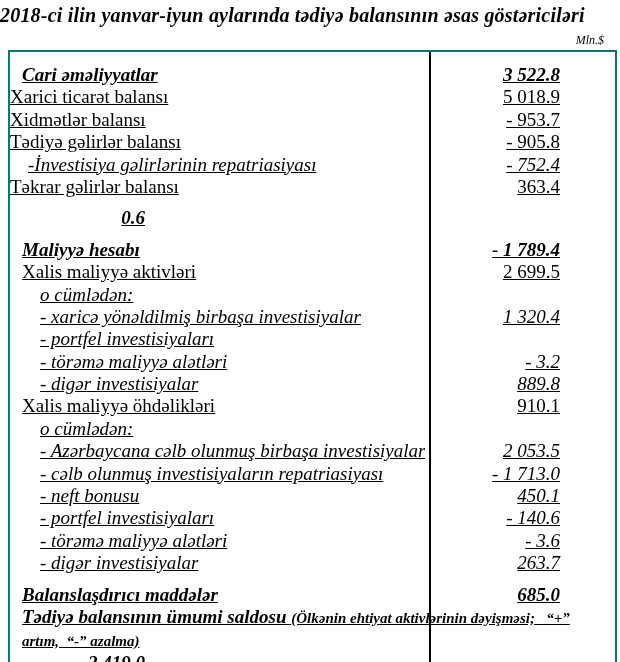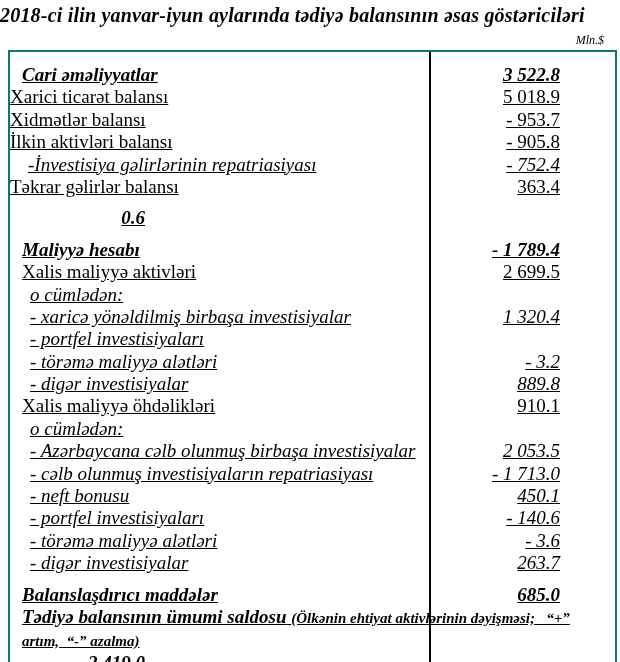--- a/index.html
+++ b/index.html
@@ -65,21 +65,21 @@
     box-sizing: border-box;
     text-align: right;
     padding-right: 55px;
     white-space: nowrap;
   }
   .s-header { font-weight: bold; font-style: italic; }
   .s-italic { font-style: italic; }
   .ind0 { padding-left: 12px; }
   .ind1 { }
   .ind2 { padding-left: 18px; }
-  .ind3 { padding-left: 20px; }
+  .ind3 { padding-left: 30px; }
   .row.final {
     height: auto;
     min-height: 44px;
     font-weight: bold;
     font-style: italic;
     flex-direction: column;
   }
   .row.final .label {
     white-space: normal;
     line-height: 21px;
@@ -106,21 +106,21 @@
         </div>
         <div class="row s-normal">
           <div class="label ind1">Xarici ticarət balansı</div>
           <div class="value">5 018.9</div>
         </div>
         <div class="row s-normal">
           <div class="label ind1">Xidmətlər balansı</div>
           <div class="value">- 953.7</div>
         </div>
         <div class="row s-normal">
-          <div class="label ind1">İlkin aktivləri balansı</div>
+          <div class="label ind1">Tədiyə gəlirlər balansı</div>
           <div class="value">- 905.8</div>
         </div>
         <div class="row s-italic">
           <div class="label ind2">-İnvestisiya gəlirlərinin repatriasiyası</div>
           <div class="value">- 752.4</div>
         </div>
         <div class="row s-normal">
           <div class="label ind1">Təkrar gəlirlər balansı</div>
           <div class="value">363.4</div>
         </div>

